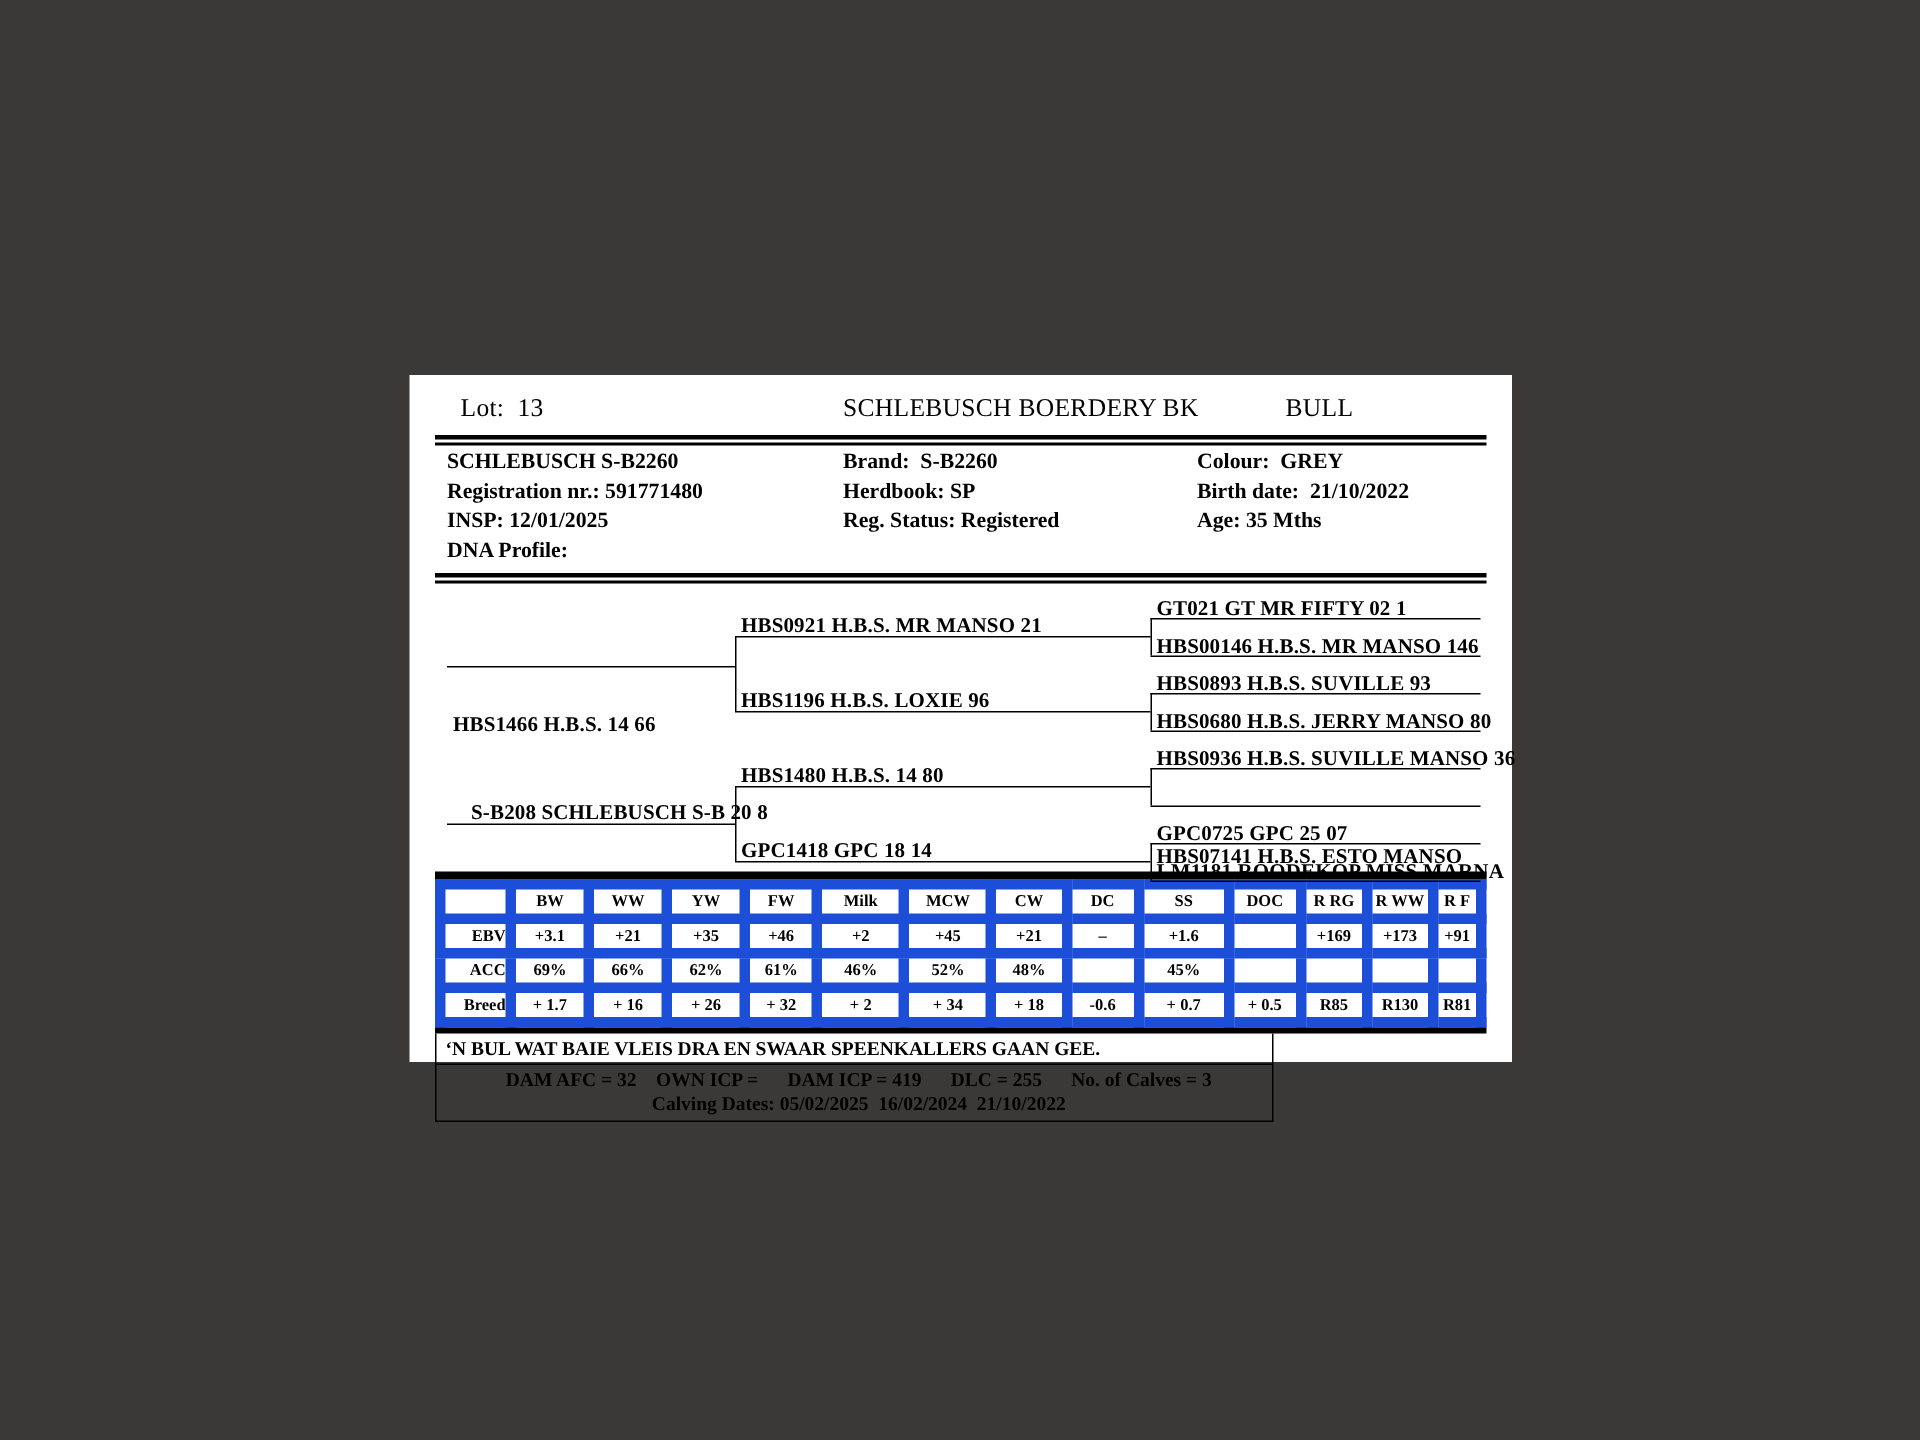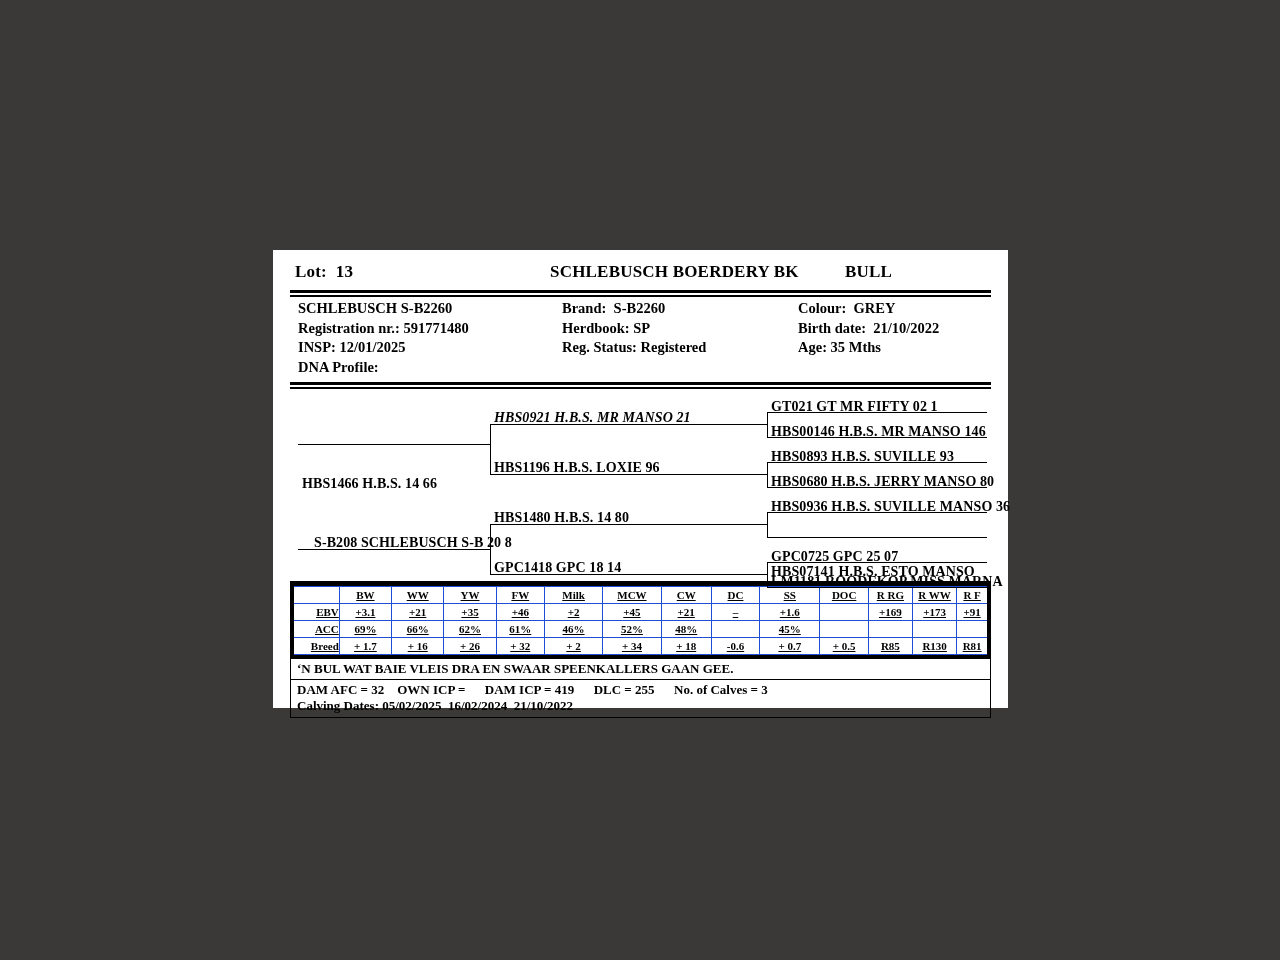--- a/index.html
+++ b/index.html
@@ -26,23 +26,24 @@
     position: absolute;
     left: 17px;
     top: 12px;
     width: 701px;
   }
 
   
   .hdr-row {
     position: relative;
     height: 26px;
-    font-weight: bold;
+    font-weight: normal;
     font-size: 17px;
     letter-spacing: .2px;
+    margin-left: 12px;
   }
   .hdr-lot { position: absolute; left: 5px;  top: 0; white-space: pre; }
   .hdr-farm { position: absolute; left: 260px; top: 0; white-space: pre; }
   .hdr-sex { position: absolute; left: 555px; top: 0; white-space: pre; }
 
   .rule-double {
     border-top: 3px solid #000;
     border-bottom: 2px solid #000;
     height: 2px;
     margin: 2px 0 0 0;
@@ -103,51 +104,50 @@
   table.ebv {
     border-collapse: collapse;
     width: 701px;
     table-layout: fixed;
     font-weight: bold;
     font-size: 11px;
     border-left: 4px solid #000;
     border-right: 4px solid #000;
   }
   table.ebv td {
-    border: 1px solid #1d4ed8;
+    border: 7px solid #1d4ed8;
     text-align: center;
     height: 16px;
     padding: 0;
     white-space: nowrap;
     overflow: hidden;
-    text-decoration: underline;
   }
   table.ebv td.rowlab {
     font-size: 11px;
     text-align: right;
     padding-left: 4px;
   }
   table.ebv tr.hdr td { font-size: 11px; }
   .tbl-bot { border-top: 4px solid #000; }
 
   
   .notes {
-    width: 701px;
+    width: 559px;
     box-sizing: border-box;
     border: 1.6px solid #000;
     border-top: none;
     font-weight: bold;
     font-size: 13px;
   }
   .note-a {
     padding: 2px 0 2px 6px;
     border-bottom: 1.6px solid #000;
     white-space: pre;
   }
-  .note-b { padding: 2px 0 3px 6px; }
+  .note-b { padding: 2px 0 3px 6px; text-align: center; }
   .note-b div { white-space: pre; }
 </style>
 </head>
 <body>
 
 <div id="page">
   <div class="inner">
 
     <div class="hdr-row">
       <span class="hdr-lot">Lot:  13</span>
@@ -182,21 +182,21 @@
 
       <div class="pname" style="left: 12px; top: 36px; margin-top: 46px;">HBS1466 H.B.S. 14 66</div>
       <div class="hline" style="left: 8px; top: 50px; width: 182px;"></div>
 
       <div class="pname" style="left: 24px; top: 141px;">S-B208 SCHLEBUSCH S-B 20 8</div>
       <div class="hline" style="left: 8px; top: 155px; width: 182px;"></div>
 
       <div class="hline" style="left: 190px; top: 50px; width: 10px;"></div>
       <div class="hline" style="left: 190px; top: 155px; width: 10px;"></div>
 
-      <div class="pname" style="left: 204px; top: 16px; font-style: italic;">HBS0921 H.B.S. MR MANSO 21</div>
+      <div class="pname" style="left: 204px; top: 16px;">HBS0921 H.B.S. MR MANSO 21</div>
       <div class="hline" style="left: 200px; top: 30px; width: 277px;"></div>
 
       <div class="pname" style="left: 204px; top: 66px;">HBS1196 H.B.S. LOXIE 96</div>
       <div class="hline" style="left: 200px; top: 80px; width: 277px;"></div>
 
       <div class="vline" style="left: 200px; top: 30px; height: 50px;"></div>
 
       <div class="pname" style="left: 204px; top: 116px;">HBS1480 H.B.S. 14 80</div>
       <div class="hline" style="left: 200px; top: 130px; width: 277px;"></div>
 

